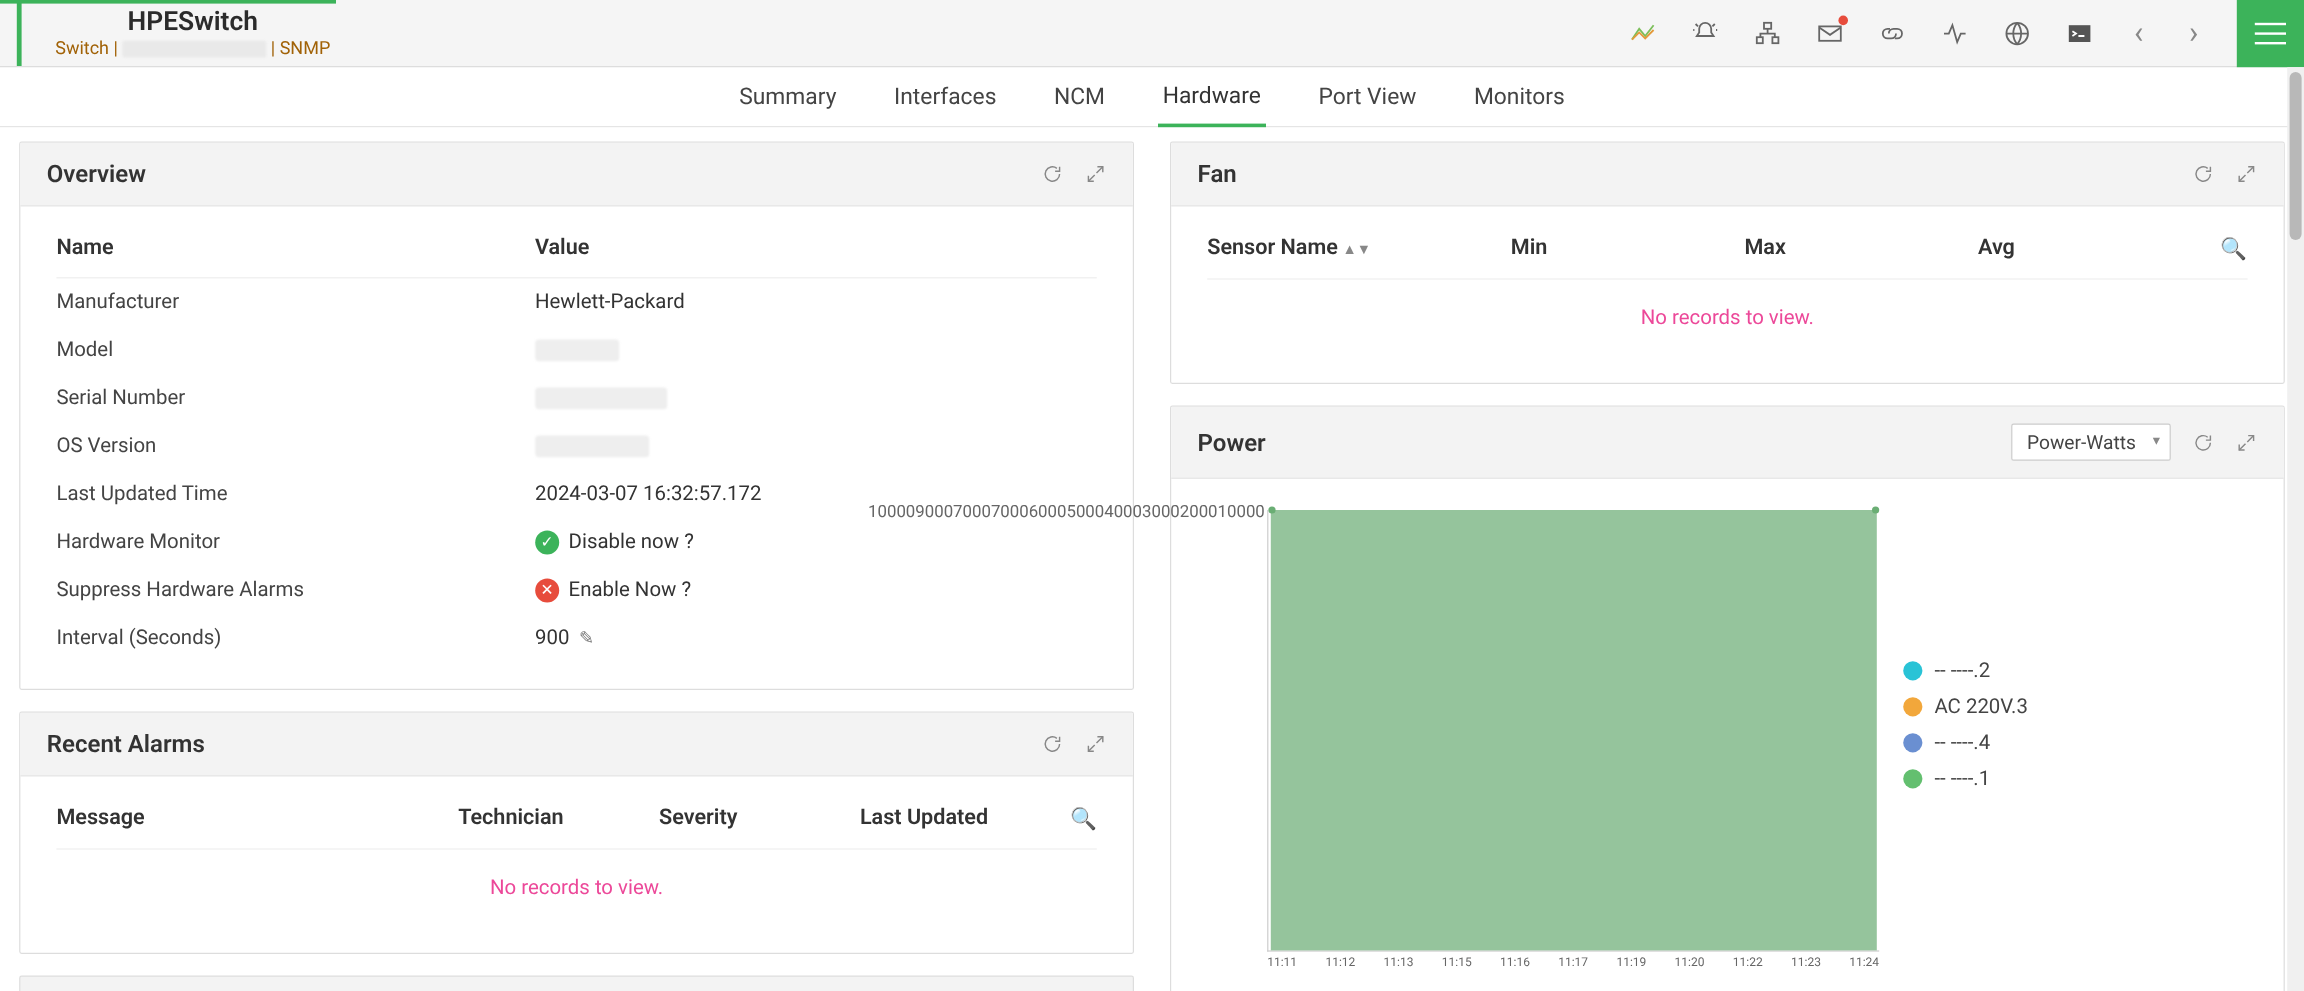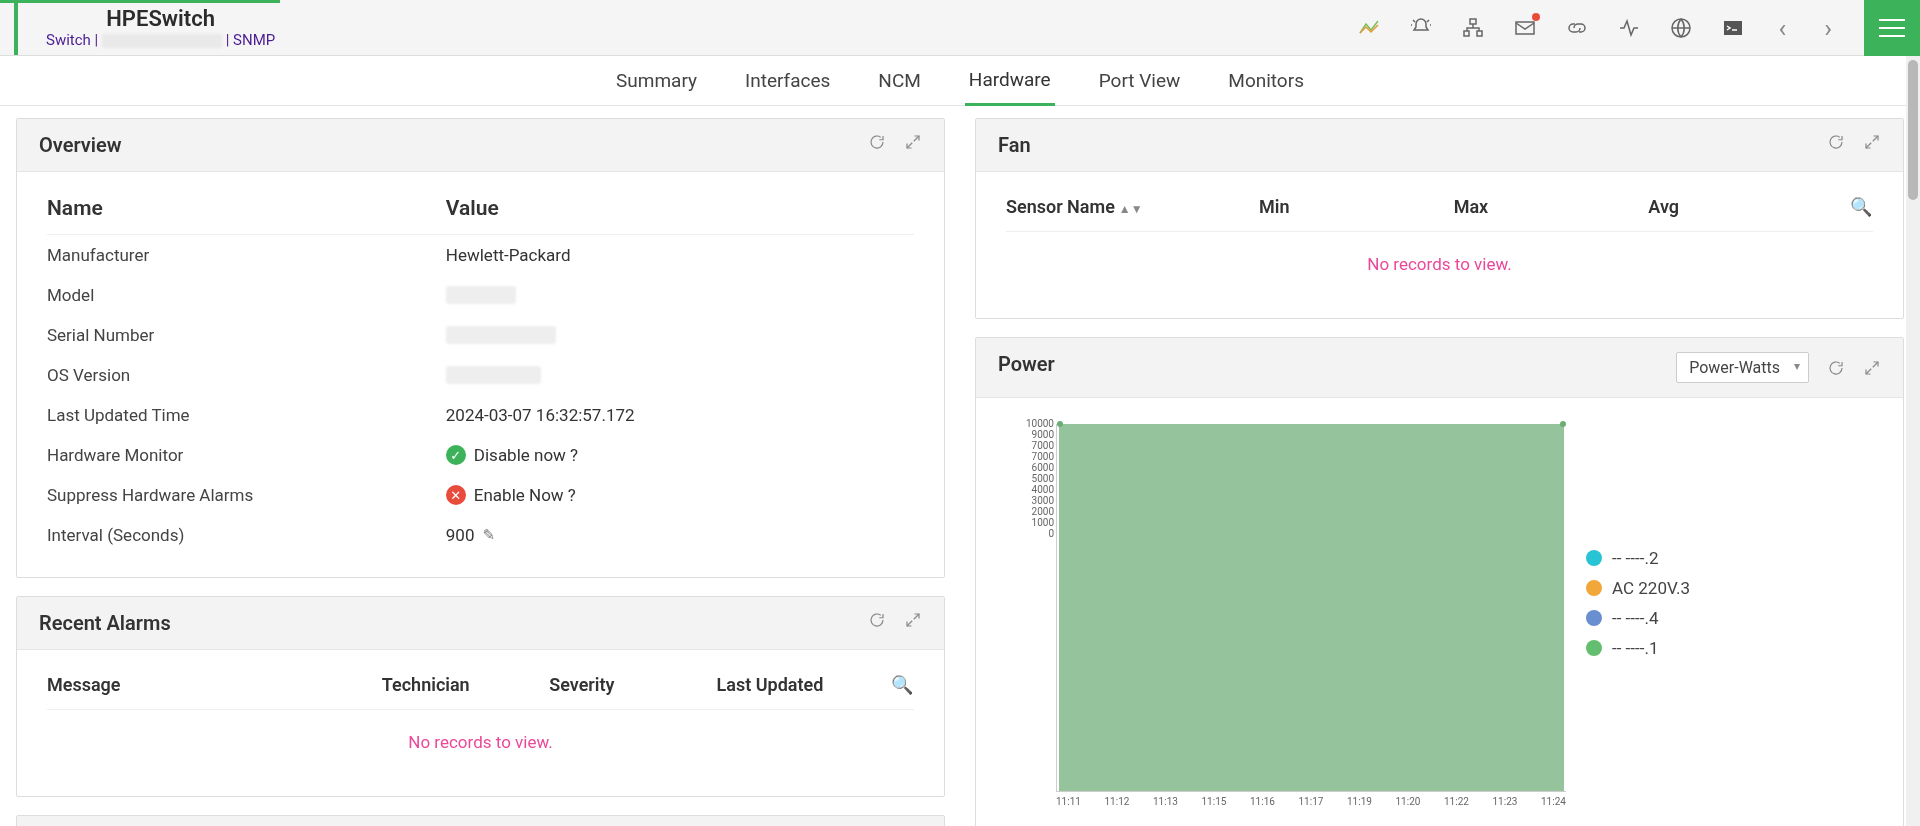--- a/index.html
+++ b/index.html
@@ -1,68 +1,68 @@
 <!DOCTYPE html>
 <html><head>
 <meta charset="utf-8">
 <style>
   * { box-sizing: border-box; margin: 0; padding: 0; }
   body { font-family: -apple-system, BlinkMacSystemFont, "Segoe UI", Roboto, Arial, sans-serif; background: #fff; color: #333; width: 1920px; height: 826px; overflow: hidden; position: relative; }
   .topbar { display: flex; align-items: center; justify-content: space-between; height: 56px; border-bottom: 1px solid #ddd; background: #f5f5f5; position: relative; text-align: center; }
   .topbar::before { content:""; position:absolute; top:0; left:0; width:280px; height:3px; background:#3cb35a; }
   .title-block { padding: 6px 18px 6px 28px; border-left: 4px solid #3cb35a; margin-left: 14px; }
   .title-block h1 { font-size: 22px; font-weight: 600; color: #2b2b2b; }
-  .title-sub { font-size: 15px; color: #4c1d95; }
+  .title-sub { font-size: 15px; color: #a16207; }
   .title-blur { display:inline-block; width:120px; height:14px; background:#e9e9e9; vertical-align:middle; border-radius:2px; filter: blur(1px); }
   .top-icons { display:flex; align-items:center; gap: 26px; padding-right: 0; }
   .icon-btn { width:26px; height:26px; display:flex; align-items:center; justify-content:center; color:#555; font-size:20px; cursor:pointer; position:relative; }
   .icon-btn svg { width:24px; height:24px; stroke:#666; fill:none; stroke-width:1.5; }
   .mail-dot { position:absolute; top:-2px; right:-2px; width:8px; height:8px; background:#e74c3c; border-radius:50%; }
   .chev { font-size:26px; color:#888; cursor:pointer; padding:0 6px; }
   .hamburger { width:56px; height:56px; background:#3cb35a; display:flex; align-items:center; justify-content:center; cursor:pointer; }
   .hamburger div { width:26px; height:2px; background:#fff; position:relative; }
   .hamburger div::before, .hamburger div::after { content:""; position:absolute; left:0; width:26px; height:2px; background:#fff; }
   .hamburger div::before { top:-8px; } .hamburger div::after { top:8px; }
 
   .tabs { display:flex; justify-content:center; gap:40px; height:50px; align-items:center; border-bottom:1px solid #e5e5e5; }
   .tab { font-size:19px; color:#444; cursor:pointer; padding:12px 4px; }
   .tab.active { color:#333; border-bottom:3px solid #3cb35a; }
 
   .content { display:flex; gap:30px; padding:12px 16px; height: calc(826px - 56px - 50px); overflow:hidden; }
   .col { flex:1; display:flex; flex-direction:column; gap:18px; min-width:0; }
   .panel { border:1px solid #ddd; border-radius:2px; background:#fff; }
-  .panel-head { background:#f3f3f3; padding:14px 22px; display:flex; align-items:flex-start; justify-content:space-between; border-bottom:1px solid #e5e5e5; }
+  .panel-head { background:#f3f3f3; padding:14px 22px; display:flex; align-items:center; justify-content:space-between; border-bottom:1px solid #e5e5e5; }
   .panel-title { font-size:20px; font-weight:600; color:#333; }
   .panel-actions { display:flex; gap:18px; align-items:center;padding-left:36px; }
   .pa-icon { width:18px; height:18px; color:#888; cursor:pointer; }
   .pa-icon svg { width:18px; height:18px; stroke:#888; fill:none; stroke-width:1.6; }
   .panel-body { padding: 10px 30px 22px 30px; }
 
-  .kv-head { display:flex; padding:14px 0; border-bottom:1px solid #eee; font-weight:600; font-size:21px; }
+  .kv-head { display:flex; padding:14px 0; border-bottom:1px solid #eee; font-weight:600; font-size:18px; }
   .kv-head .k { width:46%; } .kv-head .v { width:54%; }
   .kv-row { display:flex; padding:10px 0; font-size:17px; color:#333; }
   .kv-row .k { width:46%; color:#444; } .kv-row .v { width:54%; display:flex; align-items:center; gap:8px; }
   .blur-box { display:inline-block; background:#eee; border-radius:3px; filter: blur(1px); }
   .status-ok { width:20px; height:20px; border-radius:50%; background:#3cb35a; display:inline-flex; align-items:center; justify-content:center; color:#fff; font-size:13px; }
   .status-bad { width:20px; height:20px; border-radius:50%; background:#e74c3c; display:inline-flex; align-items:center; justify-content:center; color:#fff; font-size:13px; }
   .edit-ico { color:#777; font-size:15px; cursor:pointer; }
 
   .table-head { display:flex; padding:14px 0; border-bottom:1px solid #eee; font-weight:600; font-size:18px; }
   .th { flex:1; }
   .th-srch { width:30px; text-align:right; cursor:pointer; }
   .no-records { text-align:center; padding:22px; color:#ec4899; font-size:17px; }
 
   .sort-ico { font-size:12px; color:#888; margin-left:4px; }
 
   .dropdown { border:1px solid #ccc; background:#fff; padding:5px 28px 5px 12px; font-size:16px; color:#444; position:relative; border-radius:2px; cursor:pointer; }
   .dropdown::after { content:"▾"; position:absolute; right:8px; top:6px; color:#888; font-size:12px; }
 
   .chart-wrap { display:flex; padding:20px 20px 10px 20px; gap:20px; }
   .chart-area { position:relative; width: 570px; height: 400px; }
-  .y-ticks { position:absolute; left:0; top:0; bottom:26px; width:58px; display:flex; flex-direction:column; justify-content:flex-start; text-align:right; font-size:10px; color:#666; }
+  .y-ticks { position:absolute; left:0; top:0; bottom:26px; width:58px; display:flex; flex-direction:row; justify-content:flex-end; text-align:right; font-size:14px; color:#666; }
   .plot { position:absolute; left:60px; right:0; top:6px; bottom:26px; border-left:1px solid #ccc; border-bottom:1px solid #ccc; }
   .area-fill { position:absolute; left:2px; right:2px; top:0; bottom:0; background:#8fc197; opacity:.95; }
   .dot-tl, .dot-tr { position:absolute; width:6px; height:6px; background:#6aae74; border-radius:50%; top:-3px; }
   .dot-tl { left:0; } .dot-tr { right:0; }
   .x-ticks { position:absolute; left:60px; right:0; bottom:0; height:22px; display:flex; justify-content:space-between; font-size:10px; color:#666; }
   .legend { padding-top:130px; }
   .legend-row { display:flex; align-items:center; gap:10px; font-size:17px; color:#444; margin-bottom:10px; }
   .lg-dot { width:16px; height:16px; border-radius:50%; }
 
   .scrollbar { position:absolute; right:0; top:56px; bottom:0; width:14px; background:#f0f0f0; }

